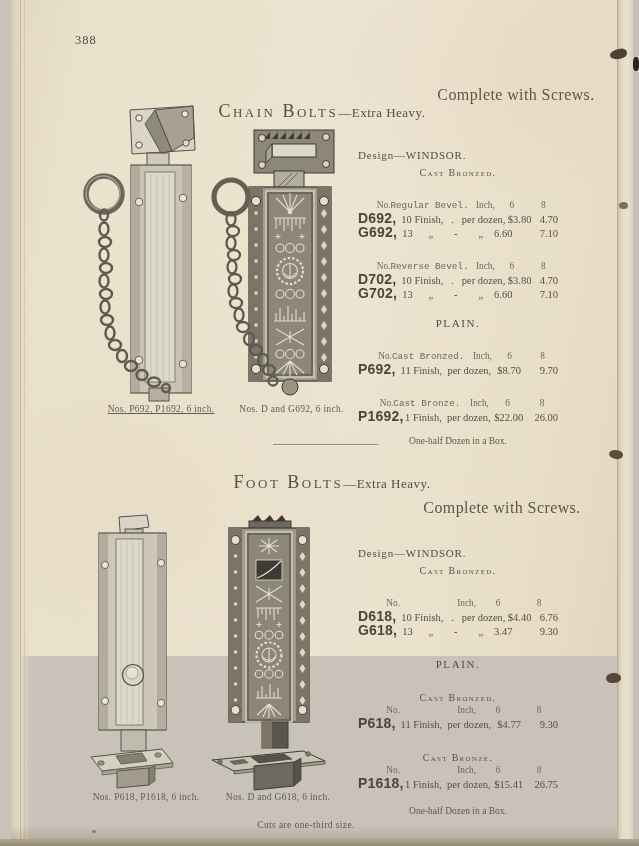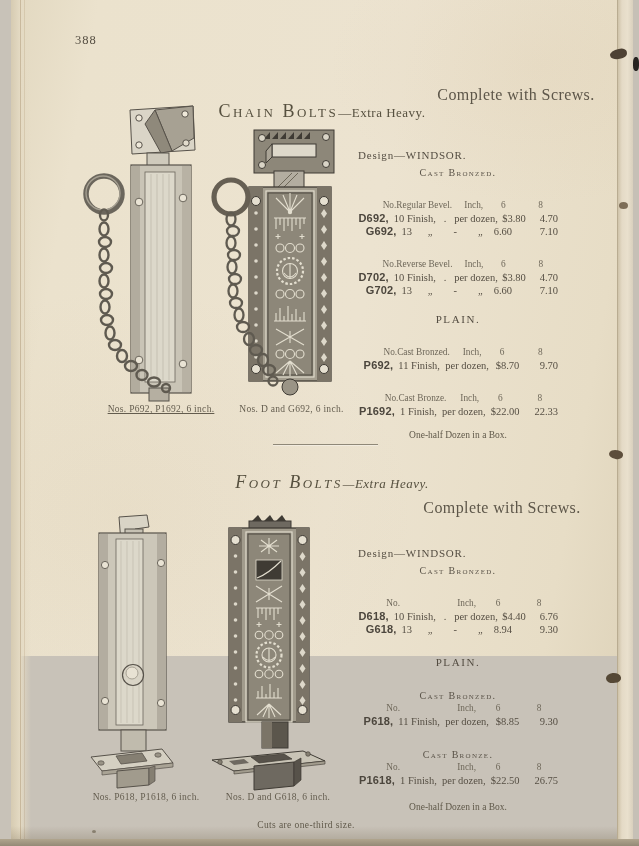--- a/index.html
+++ b/index.html
@@ -28,39 +28,39 @@
   .bottom-shade{position:absolute;left:0;top:826px;width:620px;height:13px;
     background:linear-gradient(rgba(0,0,0,0),rgba(100,85,60,0.20));}
   .bottom-edge{position:absolute;left:0;top:839px;width:639px;height:7px;
     background:linear-gradient(#b0a58e,#948a76);}
   .speck{position:absolute;}
 
   .page-number{position:absolute;left:64px;top:33px;font-size:12.5px;letter-spacing:1px;color:#564f43;}
 
   .sec-title{position:absolute;text-align:center;color:#56503f;white-space:nowrap;}
   #chain-title{left:0px;top:53px;width:622px;margin-top:48px;}
-  #foot-title{left:20px;top:472px;width:602px;font-style:italic;}
+  #foot-title{left:20px;top:472px;width:602px;}
   .sc{font-variant:small-caps;font-size:18px;letter-spacing:2.5px;}
   .suffix{font-size:13px;letter-spacing:0.5px;}
 
   .screws-note{position:absolute;font-size:16px;letter-spacing:0.4px;text-align:center;color:#5d5649;}
   #chain-screws{left:405px;top:86px;width:200px;}
   #foot-screws{left:391px;top:499px;width:200px;}
 
   .price-col{position:absolute;width:200px;color:#564f44;}
   #chain-prices{left:347px;top:149px;}
   #foot-prices{left:347px;top:547px;}
   .design-h{font-size:11px;letter-spacing:0.8px;color:#544d42;line-height:13px;}
   .finish-h{text-align:center;font-variant:small-caps;font-size:10px;letter-spacing:1.3px;margin-top:4px;color:#5a5348;line-height:13px;}
   .pgroup{margin-top:20px;}
   .prow{display:flex;align-items:baseline;font-size:10.5px;line-height:13px;white-space:pre;}
   .phead{font-size:9.3px;color:#6e6759;}
   .c-no{width:42px;text-align:right;}
-  .pn{font-family:"Liberation Sans",sans-serif;font-weight:bold;font-size:11px;letter-spacing:0.2px;color:#4c463d;}
-  .c-label{flex:1;text-align:center;}
+  .pn{font-family:"Liberation Sans",sans-serif;font-weight:bold;font-size:14px;letter-spacing:0.2px;color:#4c463d;}
+  .c-label{flex:1;text-align:center;font-family:Liberation Mono, monospace;}
   .c-inch{width:34px;text-align:right;}
   .c-h6{width:44px;text-align:center;}
   .c-h8{width:38px;text-align:center;}
   .c-desc{flex:1;padding-left:5px;}
   .c-p6{width:44px;text-align:center;}
   .c-p8{width:38px;text-align:right;}
   .plain-h{text-align:center;font-size:11px;letter-spacing:1.6px;margin-top:16px;color:#544d42;line-height:13px;}
   #foot-prices .plain-h{margin-top:20px;}
   .sub-h{text-align:center;font-variant:small-caps;font-size:10px;letter-spacing:1.3px;color:#5a5348;line-height:13px;}
   .box-note{text-align:center;font-size:9.5px;margin-top:11px;color:#5f5849;line-height:13px;}
@@ -319,21 +319,21 @@
         <span class="c-no">No.</span>
         <span class="c-label">Cast Bronze.</span>
         <span class="c-inch">Inch,</span>
         <span class="c-h6">6</span>
         <span class="c-h8">8</span>
       </div>
       <div class="prow">
         <span class="c-no pn">P1692,</span>
         <span class="c-desc">1 Finish,  per dozen,</span>
         <span class="c-p6">$22.00</span>
-        <span class="c-p8">22.33</span>
+        <span class="c-p8">26.00</span>
       </div>
     </div>
 
     <div class="box-note">One-half Dozen in a Box.</div>
   </div>
 
   <div class="divider"></div>
 
   <div class="sec-title" id="foot-title">
     <span class="sc">Foot Bolts</span><span class="suffix">—Extra Heavy.</span>
@@ -471,57 +471,57 @@
       </div>
       <div class="prow">
         <span class="c-no pn">D618,</span>
         <span class="c-desc">10 Finish,   .   per dozen,</span>
         <span class="c-p6">$4.40</span>
         <span class="c-p8">6.76</span>
       </div>
       <div class="prow">
         <span class="c-no pn">G618,</span>
         <span class="c-desc">13      „        -        „</span>
-        <span class="c-p6">8.94</span>
+        <span class="c-p6">3.47</span>
         <span class="c-p8">9.30</span>
       </div>
     </div>
 
     <div class="plain-h">PLAIN.</div>
 
     <div class="pgroup">
       <div class="sub-h">Cast Bronzed.</div>
       <div class="prow phead">
         <span class="c-no">No.</span>
         <span class="c-label"></span>
         <span class="c-inch">Inch,</span>
         <span class="c-h6">6</span>
         <span class="c-h8">8</span>
       </div>
       <div class="prow">
         <span class="c-no pn">P618,</span>
         <span class="c-desc">11 Finish,  per dozen,</span>
-        <span class="c-p6">$8.85</span>
+        <span class="c-p6">$4.77</span>
         <span class="c-p8">9.30</span>
       </div>
     </div>
 
     <div class="pgroup">
       <div class="sub-h">Cast Bronze.</div>
       <div class="prow phead">
         <span class="c-no">No.</span>
         <span class="c-label"></span>
         <span class="c-inch">Inch,</span>
         <span class="c-h6">6</span>
         <span class="c-h8">8</span>
       </div>
       <div class="prow">
         <span class="c-no pn">P1618,</span>
         <span class="c-desc">1 Finish,  per dozen,</span>
-        <span class="c-p6">$22.50</span>
+        <span class="c-p6">$15.41</span>
         <span class="c-p8">26.75</span>
       </div>
     </div>
 
     <div class="box-note">One-half Dozen in a Box.</div>
   </div>
 
   <div id="bottom-note">Cuts are one-third size.</div>
 
   <div class="gutter"></div>

